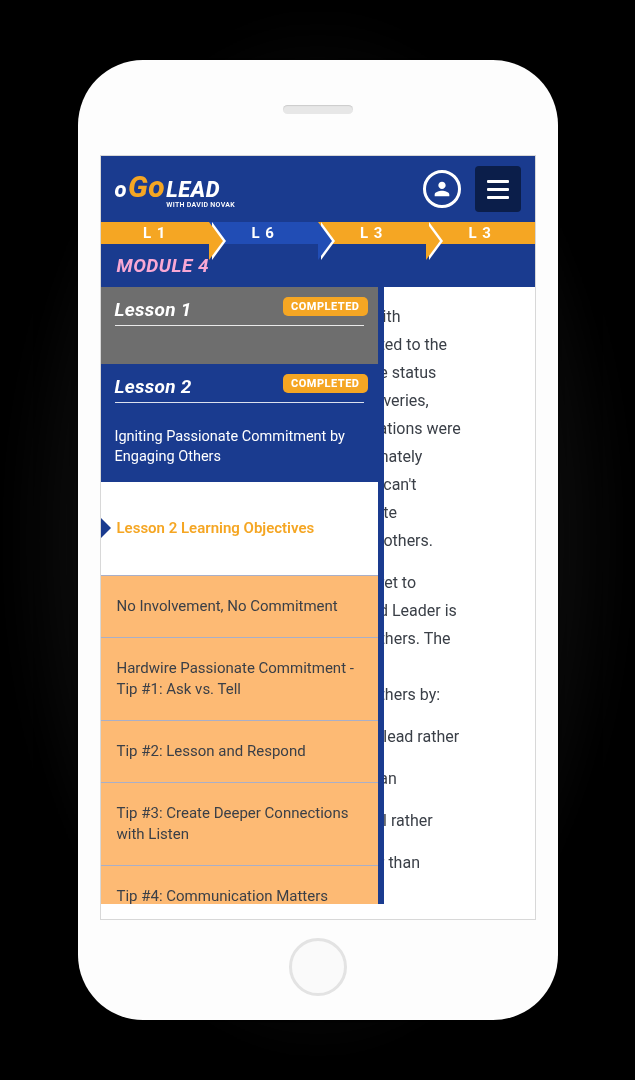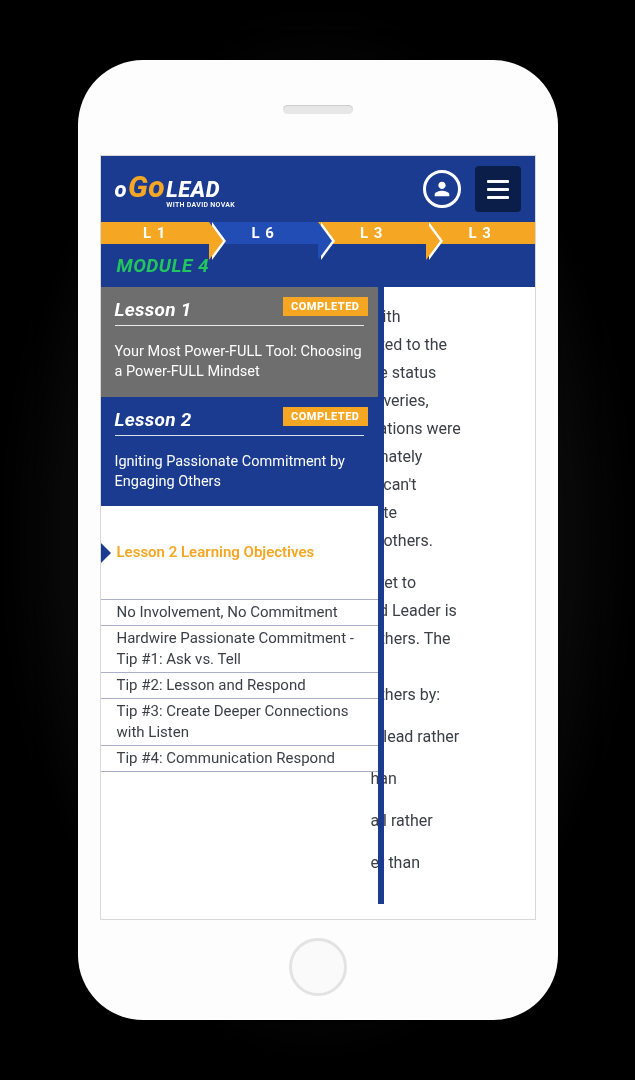--- a/index.html
+++ b/index.html
@@ -131,21 +131,21 @@
     border-top:19px solid transparent;
     border-bottom:19px solid transparent;
     border-left:14px solid #fff;
     z-index:1;
   }
   .lnav-item:last-child::after, .lnav-item:last-child::before { display:none; }
 
   
   .module-bar {
     background:#1a3b8f;
-    color:#22c55e;
+    color:#f9a8d4;
     font-style: italic;
     font-weight:700;
     font-size:19px;
     letter-spacing:0.5px;
     padding: 10px 16px;
   }
 
   
   .content-area {
     position: relative;
@@ -175,41 +175,41 @@
     color:#fff;
     position:relative;
   }
   .lesson-card.grey { background:#6e6e6e; }
   .lesson-card.blue { background:#1a3b8f; }
   .lesson-title {
     font-style: italic; font-weight:700;
     font-size:19px; letter-spacing:0.3px;
     border-bottom: 1px solid rgba(255,255,255,0.85);
     padding-bottom: 4px;
-    margin-bottom: 16px;
+    margin-bottom: 24px;
   }
   .lesson-desc { font-size:14.5px; line-height:1.4; }
   .badge {
     position:absolute;
     top:10px; right:10px;
     background:#f5a623;
     color:#fff;
     font-size:11px;
     font-weight:800;
     letter-spacing:0.5px;
     padding:3px 8px;
-    border-radius:0;
+    border-radius:5px;
     font-style: normal;
   }
 
   .sub-list { background:#c7cce0; }
   .sub-item {
-    background:#ffffff;
+    background:#fdba74;
     border-bottom:1px solid #a9afc8;
-    padding: 2px 16px;
+    padding: 20px 16px;
     font-size:15px;
     color:#3a3f47;
     line-height:1.4;
   }
   .sub-item.current {
     background:#fff;
     color:#f5a623;
     font-weight:600;
     position:relative;
     padding: 36px 16px;
@@ -286,35 +286,34 @@
         <p>han</p>
         <p>all rather</p>
         <p>er than</p>
       </div>
 
       <div class="sidebar">
 
         <div class="lesson-card grey">
           <div class="badge">COMPLETED</div>
           <div class="lesson-title">Lesson 1</div>
-          <div class="lesson-desc">Your Most Power-FULL Tool: Choosing a Power-FULL Mindset</div>
         </div>
 
         <div class="lesson-card blue">
           <div class="badge">COMPLETED</div>
           <div class="lesson-title">Lesson 2</div>
           <div class="lesson-desc">Igniting Passionate Commitment by Engaging Others</div>
         </div>
 
         <div class="sub-list">
           <div class="sub-item current">Lesson 2 Learning Objectives</div>
           <div class="sub-item">No Involvement, No Commitment</div>
           <div class="sub-item">Hardwire Passionate Commitment - Tip #1: Ask vs. Tell</div>
           <div class="sub-item">Tip #2: Lesson and Respond</div>
           <div class="sub-item">Tip #3: Create Deeper Connections with Listen</div>
-          <div class="sub-item">Tip #4: Communication Respond</div>
+          <div class="sub-item">Tip #4: Communication Matters</div>
         </div>
 
       </div>
     </div>
 
   </div>
 </div>
 
 </body></html>

